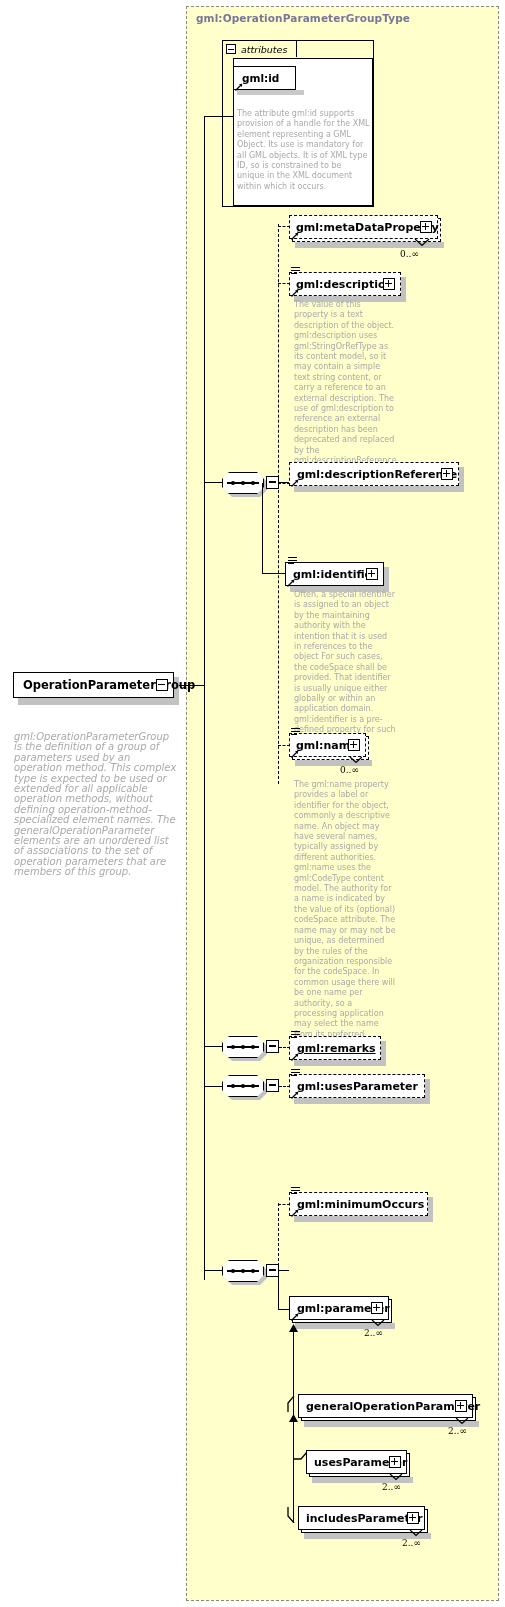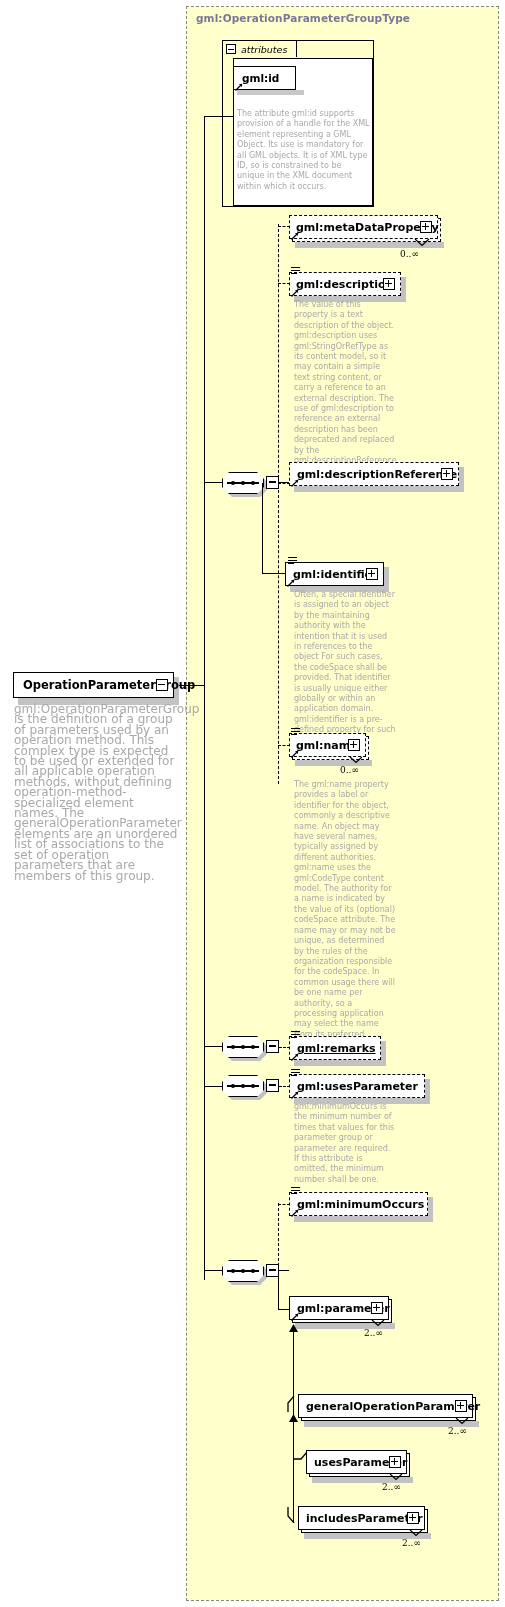--- a/index.html
+++ b/index.html
@@ -79,21 +79,21 @@
 
   
   .root-box{position:absolute;left:13px;top:672px;width:161px;height:26px;
             background:#ffffff;border:1.8px solid #000;box-sizing:border-box;}
   .root-shadow{position:absolute;left:18px;top:698px;width:161px;height:7px;background:#c2c2c2;}
   .root-rshadow{position:absolute;left:174px;top:677px;width:5px;height:26px;background:#c2c2c2;}
   .root-box .label{position:absolute;left:9px;top:5px;font-size:11.5px;font-weight:bold;color:#000;}
   .root-box .minus{position:absolute;right:5px;top:6px;width:12px;height:12px;border:1.4px solid #000;
             background:#fff;box-sizing:border-box;}
   .root-box .minus:after{content:"";position:absolute;left:1px;top:4px;width:7px;height:1.4px;background:#000;}
-  .root-desc{position:absolute;left:14px;top:704px;width:166px;font-size:12px;line-height:10.4px;color:#a9a9a9;}
+  .root-desc{position:absolute;left:14px;top:732px;width:166px;font-size:10px;line-height:10.4px;color:#a9a9a9;font-style:italic;}
 </style>
 </head>
 <body>
 
 <div id="canvas">
 
   <div class="ctype"></div>
   <div class="ctype-title">gml:OperationParameterGroupType</div>
 
   <div class="attrbox"></div>
@@ -284,21 +284,20 @@
     <div class="doclines" style="left:2px;top:-5px;">
       <i style="top:0;width:9px;"></i>
         <i style="top:3px;width:9px;"></i>
         <i style="top:6px;width:6px;"></i>
     </div>
     <svg class="arrow-tick" style="left:2px;top:17px;" viewBox="0 0 8 8">
       <path d="M0.5 7.5 L7 1" stroke="#000" stroke-width="1.3" fill="none"></path>
       <path d="M7 1 L4 1.2 L6.8 4" fill="#000"></path>
     </svg>
   </div>
-  <div class="desc" style="left:294px;top:1102px;width:102px;">gml:minimumOccurs is the minimum number of times that values for this parameter group or parameter are required. If this attribute is omitted, the minimum number shall be one.</div>
 
   <div class="seq" style="left:222px;top:1260px;">
     <div class="octsh"></div>
     <div class="oct"></div>
     <div class="bar"></div>
     <div class="dots">
       <b style="left:0;"></b>
         <b style="left:10px;"></b>
         <b style="left:20px;"></b>
     </div>

